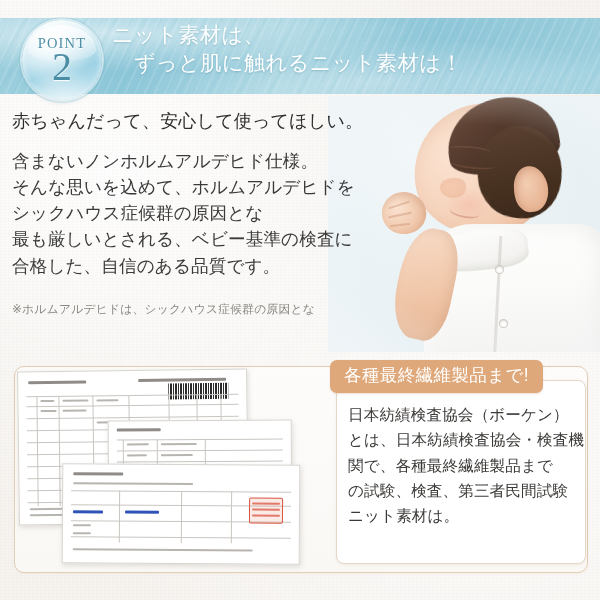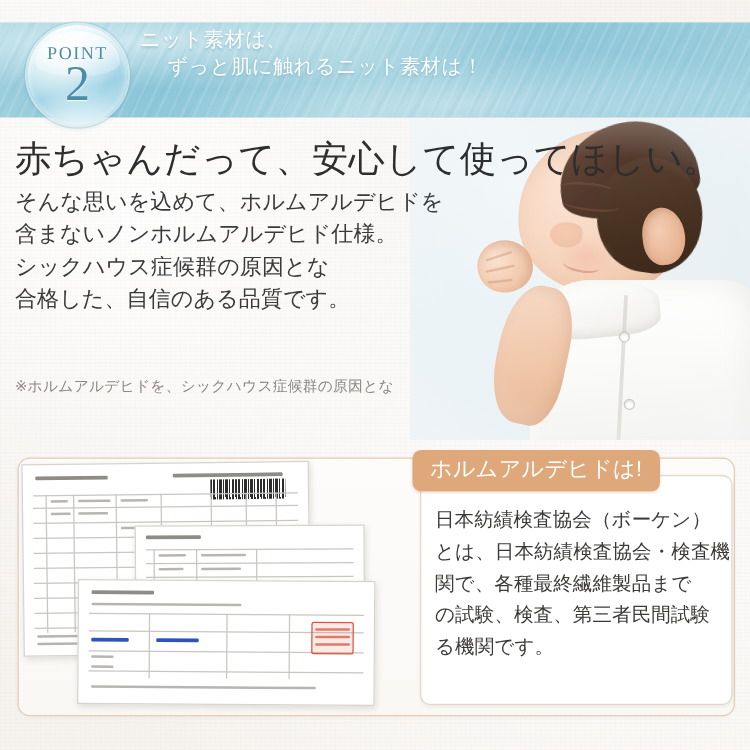--- a/index.html
+++ b/index.html
@@ -119,21 +119,21 @@
   }
 
   
   .banner-title {
     position: absolute;
     left: 112px;
     top: 22px;
     width: 470px;
     z-index: 3;
     color: #ffffff;
-    font-size: 16px;
+    font-size: 21px;
     line-height: 1.33;
     letter-spacing: .6px;
     text-shadow: 0 1px 2px rgba(70,130,150,.35);
     font-family: "Liberation Serif", "DejaVu Serif", serif;
   }
   .banner-title .l2 { padding-left: 22px; display: block; }
 
   
   .baby-photo {
     position: absolute;
@@ -302,21 +302,21 @@
     background: radial-gradient(ellipse at 55% 50%, rgba(255,255,255,0) 55%, rgba(245,248,250,.55) 100%);
     pointer-events: none;
   }
 
   
   .headline {
     position: absolute;
     left: 12px;
     top: 110px;
     z-index: 3;
-    font-size: 29px;
+    font-size: 18px;
     line-height: 1.25;
     color: #2e2e2e;
     letter-spacing: .2px;
     font-family: "Liberation Serif", "DejaVu Serif", serif;
   }
 
   .body-copy {
     position: absolute;
     left: 12px;
     top: 148px;
@@ -457,21 +457,21 @@
   .info-text {
     position: absolute;
     left: 348px;
     top: 404px;
     width: 228px;
     z-index: 4;
     font-size: 15.6px;
     line-height: 1.62;
     color: #3c3a37;
     letter-spacing: .1px;
-    font-family: Liberation Sans, sans-serif;
+    font-family: Liberation Mono, monospace;
   }
   .info-text div { white-space: nowrap; }
 </style>
 </head>
 <body>
 
 <div id="page">
 
   <div class="banner"></div>
 
@@ -505,28 +505,29 @@
     <div class="baby-fist"></div>
     <div class="fist-line f1"></div>
     <div class="fist-line f2"></div>
     <div class="fist-line f3"></div>
     <div class="photo-soften"></div>
   </div>
 
   <div class="headline">赤ちゃんだって、安心して使ってほしい。</div>
 
   <div class="body-copy">
+    <div>含まないノンホルムアルデヒド仕様。</div>
     <div>そんな思いを込めて、ホルムアルデヒドを</div>
-    <div>含まないノンホルムアルデヒド仕様。</div>
     <div>シックハウス症候群の原因とな</div>
+    <div>最も厳しいとされる、ベビー基準の検査に</div>
     <div>合格した、自信のある品質です。</div>
   </div>
 
   <div class="footnote">
-    <div>※ホルムアルデヒドを、シックハウス症候群の原因とな</div>
+    <div>※ホルムアルデヒドは、シックハウス症候群の原因とな</div>
   </div>
 
   <div class="bottom-frame"></div>
 
   <div class="docs">
 
     <div class="doc d1">
       <div class="hdr" style="left:10px; top:9px; width:58px;"></div>
       <div class="hdr" style="left:120px; top:8px; width:88px;"></div>
       <div class="barcode" style="left:150px; top:13px; width:60px; height:16px;"></div>
@@ -603,23 +604,23 @@
           <i style="top:10px;"></i>
           <i style="top:16px;"></i>
       </div>
       <div class="txt" style="left:10px; top:84px; width:180px;"></div>
     </div>
 
   </div>
 
   <div class="info-card"></div>
 
-  <div class="info-badge">ホルムアルデヒドは!</div>
+  <div class="info-badge">各種最終繊維製品まで!</div>
 
   <div class="info-text">
     <div>日本紡績検査協会（ボーケン）</div>
     <div>とは、日本紡績検査協会・検査機</div>
     <div>関で、各種最終繊維製品まで</div>
     <div>の試験、検査、第三者民間試験</div>
-    <div>る機関です。</div>
+    <div>ニット素材は。</div>
   </div>
 
 </div>
 
 </body></html>

